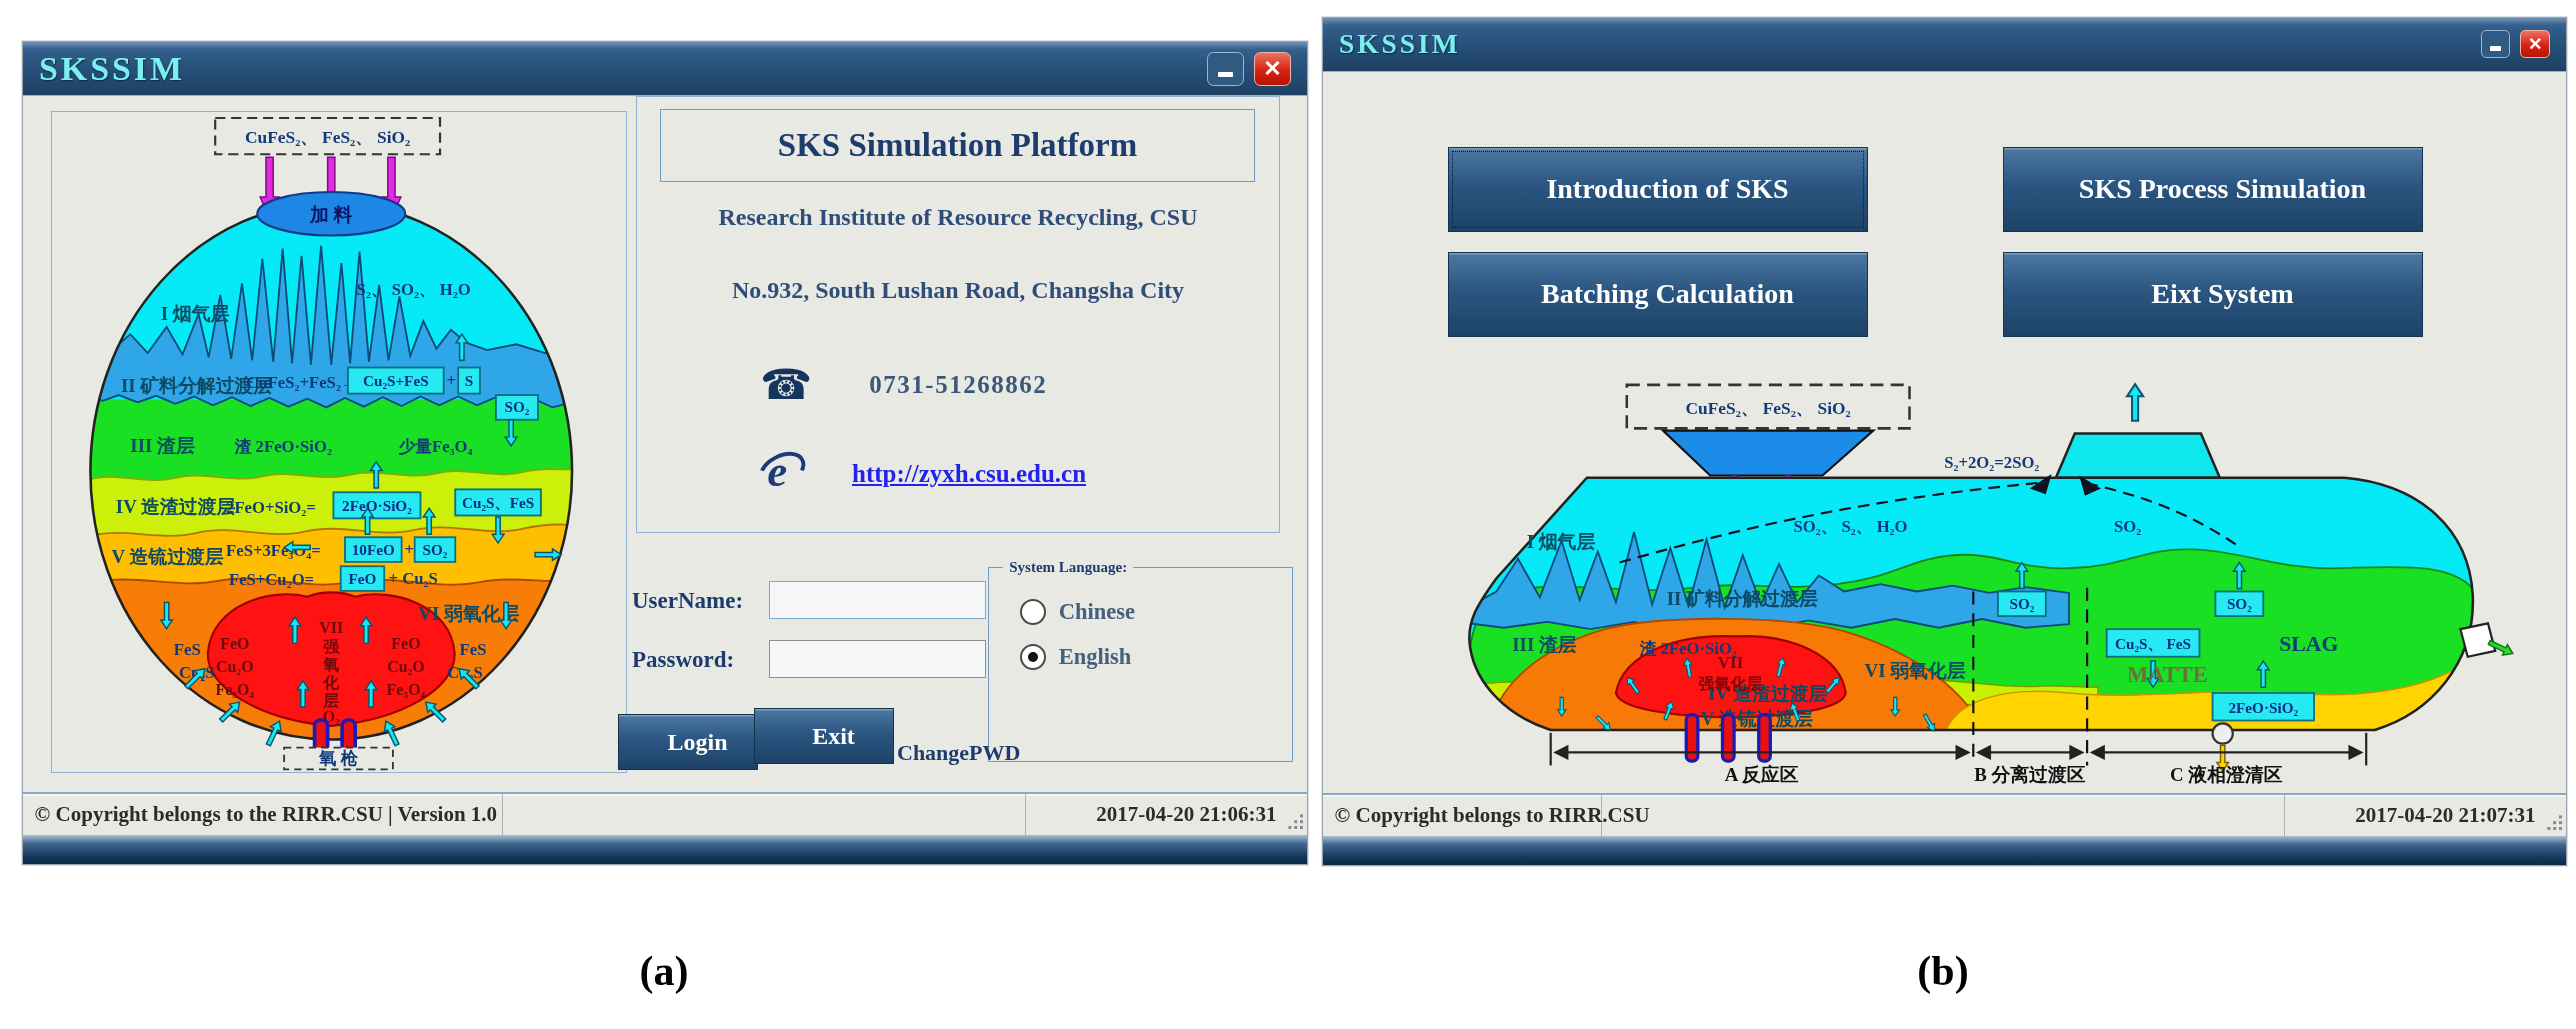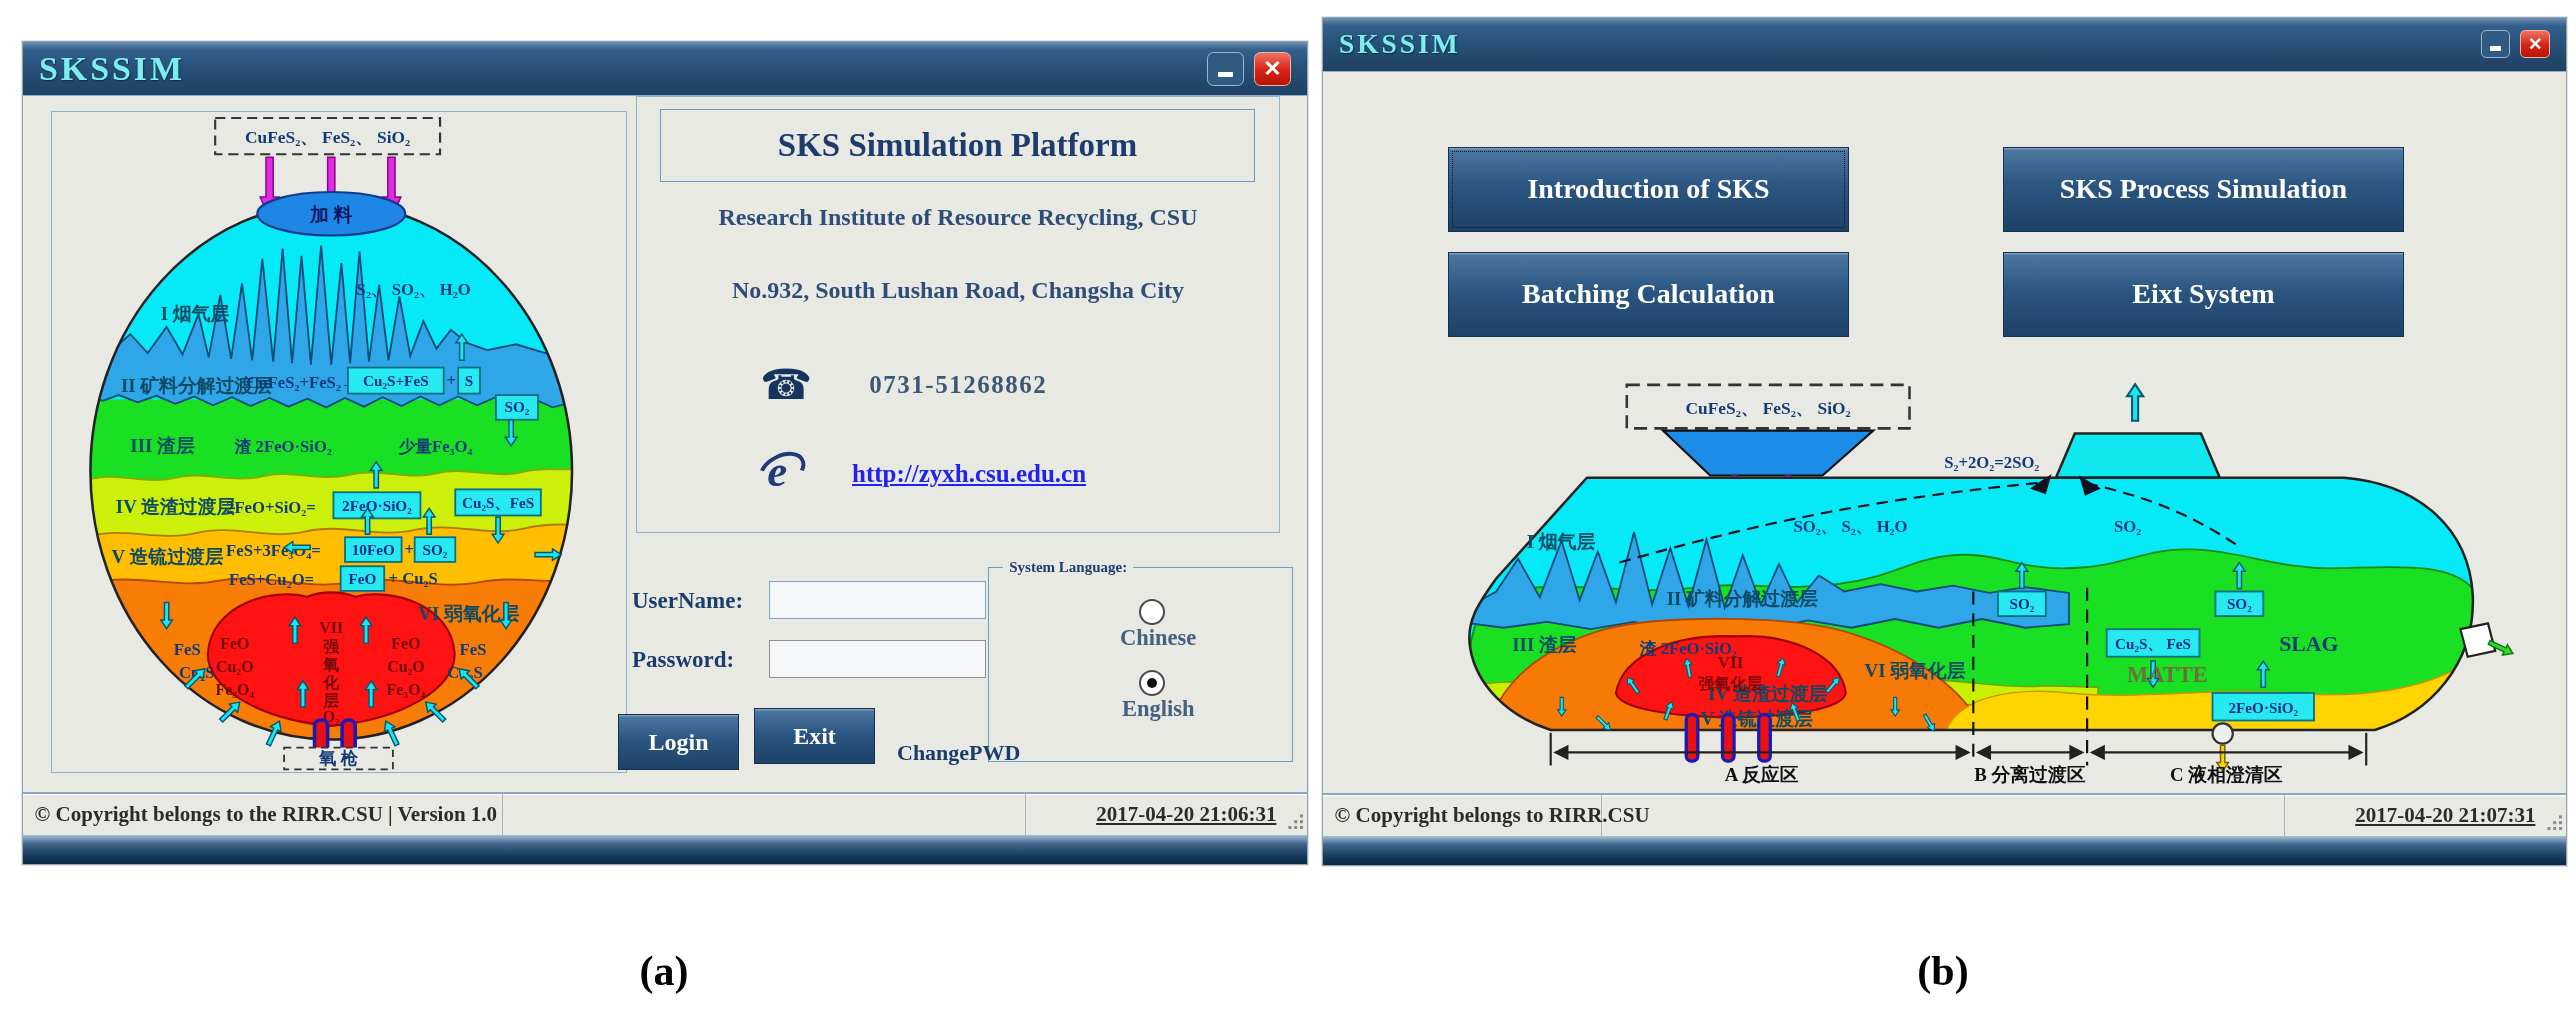--- a/index.html
+++ b/index.html
@@ -21,21 +21,21 @@
   .btn-close{width:35px;height:32px;background:linear-gradient(180deg,#ef7261,#d42313 55%,#b71505);border:1.5px solid #efb5ab;border-radius:6.5px;color:#fff;font-family:"Liberation Sans",sans-serif;font-weight:700;font-size:22px;}
   .win-b .btn-close{width:27.6px;height:26px;border-radius:5.1px;font-size:17.4px;}
   .win-body{position:absolute;left:0;top:54px;right:0;bottom:70px;}
   .statusbar{position:absolute;left:0;right:0;bottom:29px;height:41px;background:#e9e9e4;
     border-top:2.2px solid #8aa8c8;box-shadow:inset 0 1.5px 0 #f6f8fa;display:flex;align-items:center;}
   .status-cell{font-size:21px;font-weight:700;color:#2b2b2b;padding:0 11.6px;white-space:nowrap;}
   .cell-left{border-right:1.5px solid #aab2ba;height:100%;display:flex;align-items:center;}
   .win-a .cell-left{width:456px;}
   .win-b .cell-left{width:255px;}
   .cell-mid{flex:1;height:100%;}
-  .cell-time{border-left:1.5px solid #aab2ba;height:100%;display:flex;align-items:center;justify-content:flex-end;width:239px;text-decoration:underline;}
+  .cell-time{border-left:1.5px solid #aab2ba;height:100%;display:flex;align-items:center;justify-content:flex-end;width:239px;}
   .grip{width:19px;height:100%;position:relative;}
   .grip::after{content:"";position:absolute;right:4.4px;bottom:5.8px;width:2.9px;height:2.9px;background:#8a8a8a;
     box-shadow:-5.8px 0 #8a8a8a,0 -5.8px #8a8a8a,-11.6px 0 #8a8a8a,-5.8px -5.8px #8a8a8a,0 -11.6px #8a8a8a;}
   .bottombar{position:absolute;left:0;right:0;bottom:0;height:29px;
     background:linear-gradient(180deg,#a8bfd4 0%,#40678e 30%,#123456 78%,#0c2a44 100%);}
   .panel{position:absolute;border:1.5px solid #8fb2d0;background:#e9e9e4;box-sizing:border-box;}
   
   .info-panel{left:613px;top:0;width:644px;height:437px;}
   .platform-box{position:absolute;left:23px;top:11.6px;width:593px;height:71px;border:1.5px solid #6d9cc4;
     display:flex;align-items:center;justify-content:center;}
@@ -51,29 +51,29 @@
   .e-glyph{position:absolute;left:7.3px;top:-5.8px;font-style:italic;font-weight:700;font-size:45px;color:#1d3a7a;}
   .ie-icon::before{content:"";position:absolute;left:-2.9px;top:2.9px;width:42px;height:25px;border:4.4px solid #1d3a7a;
     border-bottom-color:transparent;border-left-color:transparent;border-radius:50%;transform:rotate(-28deg);}
   .form-label{position:absolute;font-size:23px;font-weight:700;color:#1d3c6e;}
   .form-input{position:absolute;width:200px;height:36px;background:#f4f6f8;font-size:22px;padding:0 7.3px;
     font-family:"Liberation Serif",serif;box-sizing:content-box;}
   .input-user{border:1.5px solid #7aa8cc;}
   .input-pass{border:1.5px solid #8f8f8f;}
   .lang-fieldset{position:absolute;left:965px;top:463px;width:286px;height:190px;border:1.5px solid #6d9cc4;margin:0;}
   .lang-fieldset legend{font-size:15px;font-weight:700;color:#1d3c6e;padding:0 5.8px;margin-left:5.8px;}
-  .radio-row{display:flex;align-items:center;margin:19px 0 0 22px;cursor:pointer;flex-direction:column;}
+  .radio-row{display:flex;align-items:center;margin:19px 0 0 22px;cursor:pointer;}
   .radio-circle{width:22px;height:22px;border:2.2px solid #4a4a4a;border-radius:50%;background:#fff;
     display:flex;align-items:center;justify-content:center;}
   .radio-dot{width:10.2px;height:10.2px;border-radius:50%;background:#111;}
   .radio-label{margin-left:13px;font-size:22.5px;font-weight:600;color:#44617e;}
   .app-btn{position:absolute;display:flex;align-items:center;justify-content:center;cursor:pointer;
     background:linear-gradient(180deg,#4d78a2 0%,#2b5681 45%,#1d4268 100%);
     border:1.5px solid #16324e;color:#fff;font-weight:700;font-family:"Liberation Serif",serif;
-    box-shadow:inset 0 1.5px 0 #7b9cba;}
+    box-shadow:inset 0 1.5px 0 #7b9cba;padding-left:19px;}
   .btn-login{left:595px;top:618px;width:119px;height:54px;font-size:24px;}
   .btn-exit{left:731px;top:612px;width:119px;height:54px;font-size:24px;}
   .changepwd{position:absolute;left:874px;top:644px;font-size:22px;font-weight:700;color:#1d3c6e;cursor:pointer;}
   
   .menu-btn{width:399px;height:83px;font-size:28px;}
   .menu-b1{left:125px;top:75px;} .menu-b2{left:680px;top:75px;}
   .menu-b3{left:125px;top:180px;} .menu-b4{left:680px;top:180px;}
   .menu-focus{outline:1.5px dotted #0a1a2a;outline-offset:-5.8px;}
   .caption{position:absolute;font-size:42px;font-weight:700;color:#000;transform:translateX(-50%);}
   svg{display:block;}

